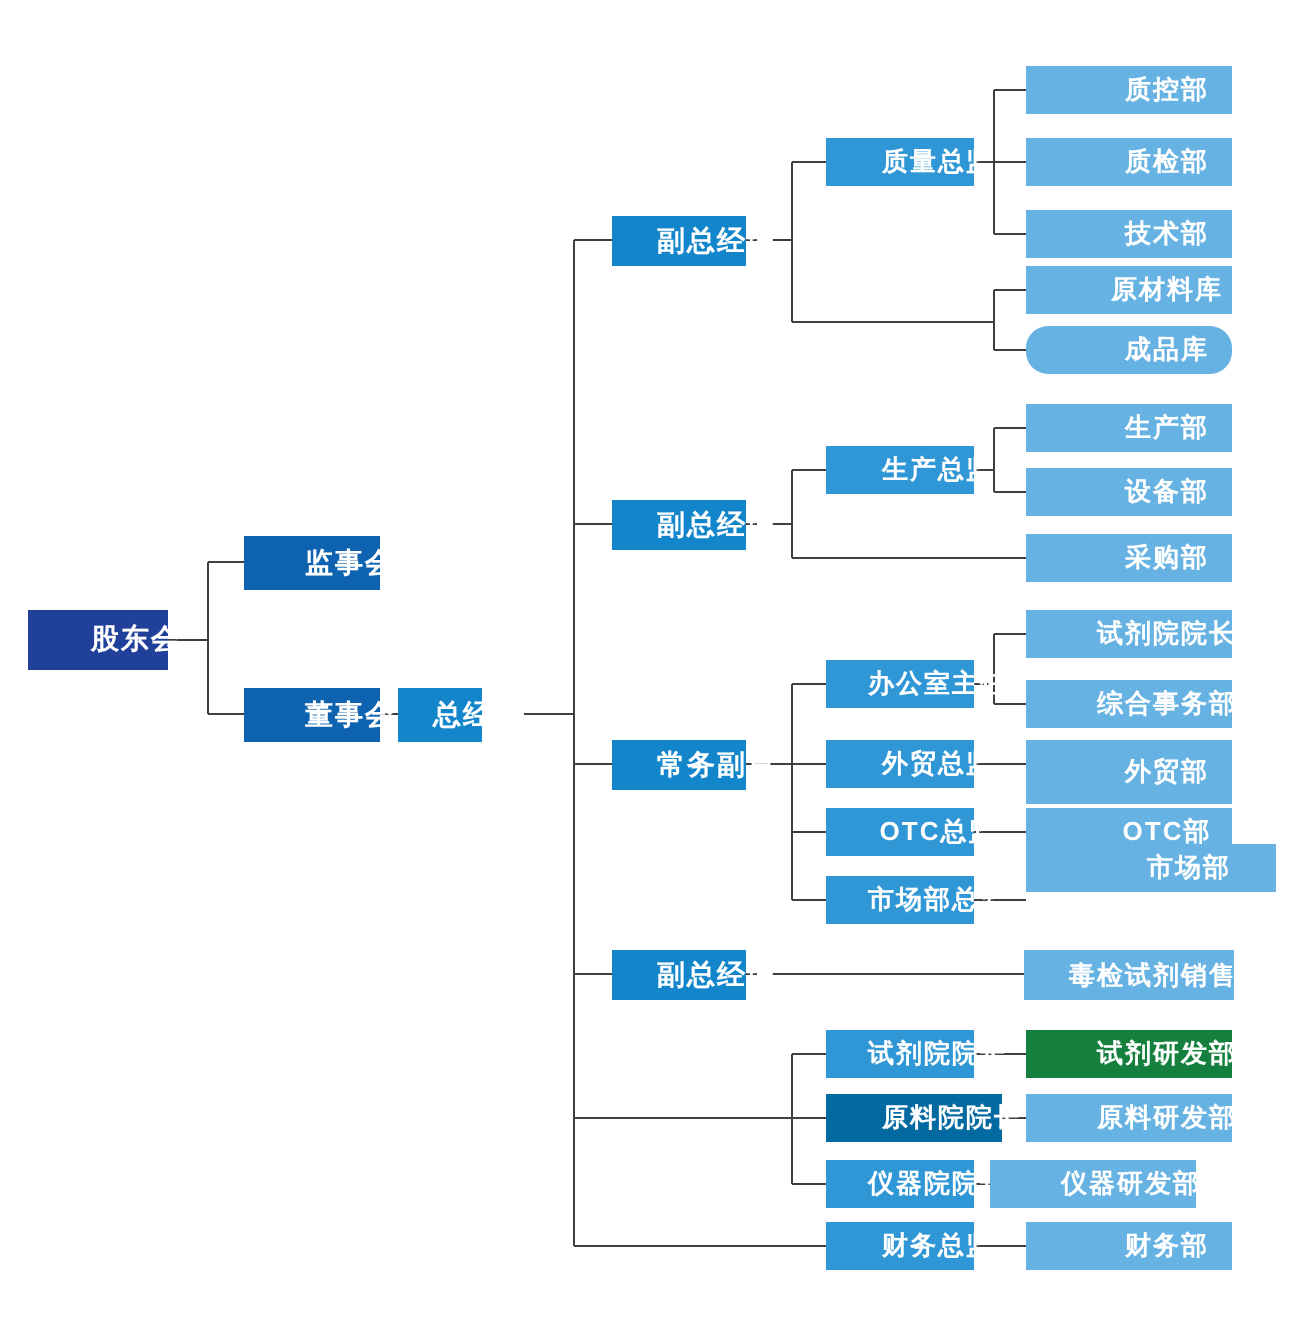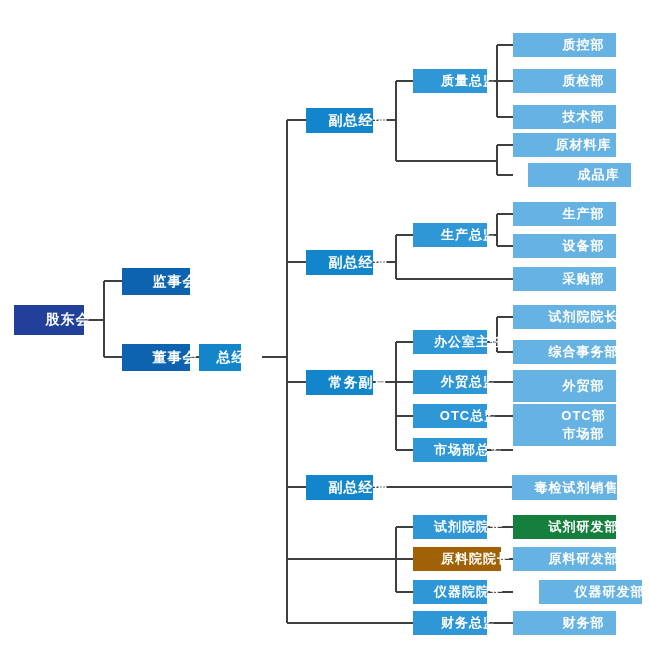--- a/index.html
+++ b/index.html
@@ -114,44 +114,44 @@
   <div class="node" data-level="board" style="left: 122px; top: 268px; width: 68px; height: 27px; background: rgb(13, 99, 176);">监事会</div>
   <div class="node" data-level="board" style="left: 122px; top: 344px; width: 68px; height: 27px; background: rgb(13, 99, 176);">董事会</div>
   <div class="node" data-level="exec" style="left: 199px; top: 344px; width: 42px; height: 27px; background: rgb(19, 133, 203);">总经理</div>
 
   <div class="node" data-level="exec" style="left: 306px; top: 108px; width: 67px; height: 25px; background: rgb(19, 133, 203);">副总经理</div>
   <div class="node" data-level="director" style="left: 413px; top: 69px; width: 74px; height: 24px; background: rgb(48, 151, 214);">质量总监</div>
   <div class="node" data-level="dept" style="left: 513px; top: 33px; width: 103px; height: 24px; background: rgb(102, 178, 226);">质控部</div>
   <div class="node" data-level="dept" style="left: 513px; top: 69px; width: 103px; height: 24px; background: rgb(102, 178, 226);">质检部</div>
   <div class="node" data-level="dept" style="left: 513px; top: 105px; width: 103px; height: 24px; background: rgb(102, 178, 226);">技术部</div>
   <div class="node" data-level="dept" style="left: 513px; top: 133px; width: 103px; height: 24px; background: rgb(102, 178, 226);">原材料库</div>
-  <div class="node" data-level="dept" style="left: 528px; top: 163px; width: 103px; height: 24px; background: rgb(102, 178, 226);">成品库</div>
+  <div class="node" data-level="dept" style="left: 513px; top: 163px; width: 103px; height: 24px; background: rgb(102, 178, 226); border-radius: 11px;">成品库</div>
 
   <div class="node" data-level="exec" style="left: 306px; top: 250px; width: 67px; height: 25px; background: rgb(19, 133, 203);">副总经理</div>
   <div class="node" data-level="director" style="left: 413px; top: 223px; width: 74px; height: 24px; background: rgb(48, 151, 214);">生产总监</div>
   <div class="node" data-level="dept" style="left: 513px; top: 202px; width: 103px; height: 24px; background: rgb(102, 178, 226);">生产部</div>
   <div class="node" data-level="dept" style="left: 513px; top: 234px; width: 103px; height: 24px; background: rgb(102, 178, 226);">设备部</div>
   <div class="node" data-level="dept" style="left: 513px; top: 267px; width: 103px; height: 24px; background: rgb(102, 178, 226);">采购部</div>
 
   <div class="node" data-level="exec" style="left: 306px; top: 370px; width: 67px; height: 25px; background: rgb(19, 133, 203);">常务副总</div>
   <div class="node" data-level="director" style="left: 413px; top: 330px; width: 74px; height: 24px; background: rgb(48, 151, 214);">办公室主任</div>
   <div class="node" data-level="dept" style="left: 513px; top: 305px; width: 103px; height: 24px; background: rgb(102, 178, 226);">试剂院院长</div>
   <div class="node" data-level="dept" style="left: 513px; top: 340px; width: 103px; height: 24px; background: rgb(102, 178, 226);">综合事务部</div>
   <div class="node" data-level="director" style="left: 413px; top: 370px; width: 74px; height: 24px; background: rgb(48, 151, 214);">外贸总监</div>
   <div class="node" data-level="dept" style="left: 513px; top: 370px; width: 103px; height: 32px; background: rgb(102, 178, 226);">外贸部</div>
   <div class="node" data-level="director" style="left: 413px; top: 404px; width: 74px; height: 24px; background: rgb(48, 151, 214);">OTC总监</div>
   <div class="node" data-level="dept" style="left: 513px; top: 404px; width: 103px; height: 24px; background: rgb(102, 178, 226);">OTC部</div>
   <div class="node" data-level="director" style="left: 413px; top: 438px; width: 74px; height: 24px; background: rgb(48, 151, 214);">市场部总监</div>
-  <div class="node" data-level="dept" style="left: 513px; top: 422px; width: 103px; height: 24px; background: rgb(102, 178, 226);">市场部</div>
+  <div class="node" data-level="dept" style="left: 513px; top: 422px; width: 125px; height: 24px; background: rgb(102, 178, 226);">市场部</div>
 
   <div class="node" data-level="exec" style="left: 306px; top: 475px; width: 67px; height: 25px; background: rgb(19, 133, 203);">副总经理</div>
   <div class="node" data-level="dept" style="left: 512px; top: 475px; width: 105px; height: 25px; background: rgb(102, 178, 226);">毒检试剂销售部</div>
 
   <div class="node" data-level="director" style="left: 413px; top: 515px; width: 74px; height: 24px; background: rgb(48, 151, 214);">试剂院院长</div>
   <div class="node" data-level="dept" style="left: 513px; top: 515px; width: 103px; height: 24px; background: #15803d;">试剂研发部</div>
-  <div class="node" data-level="director" style="left: 413px; top: 547px; width: 88px; height: 24px; background: #a16207;">原料院院长</div>
+  <div class="node" data-level="director" style="left: 413px; top: 547px; width: 88px; height: 24px; background: #0369a1;">原料院院长</div>
   <div class="node" data-level="dept" style="left: 513px; top: 547px; width: 103px; height: 24px; background: rgb(102, 178, 226);">原料研发部</div>
   <div class="node" data-level="director" style="left: 413px; top: 580px; width: 74px; height: 24px; background: rgb(48, 151, 214);">仪器院院长</div>
-  <div class="node" data-level="dept" style="left: 539px; top: 580px; width: 103px; height: 24px; background: rgb(102, 178, 226);">仪器研发部</div>
+  <div class="node" data-level="dept" style="left: 495px; top: 580px; width: 103px; height: 24px; background: rgb(102, 178, 226);">仪器研发部</div>
   <div class="node" data-level="director" style="left: 413px; top: 611px; width: 74px; height: 24px; background: rgb(48, 151, 214);">财务总监</div>
   <div class="node" data-level="dept" style="left: 513px; top: 611px; width: 103px; height: 24px; background: rgb(102, 178, 226);">财务部</div>
 
 </div>
 
 </body></html>

